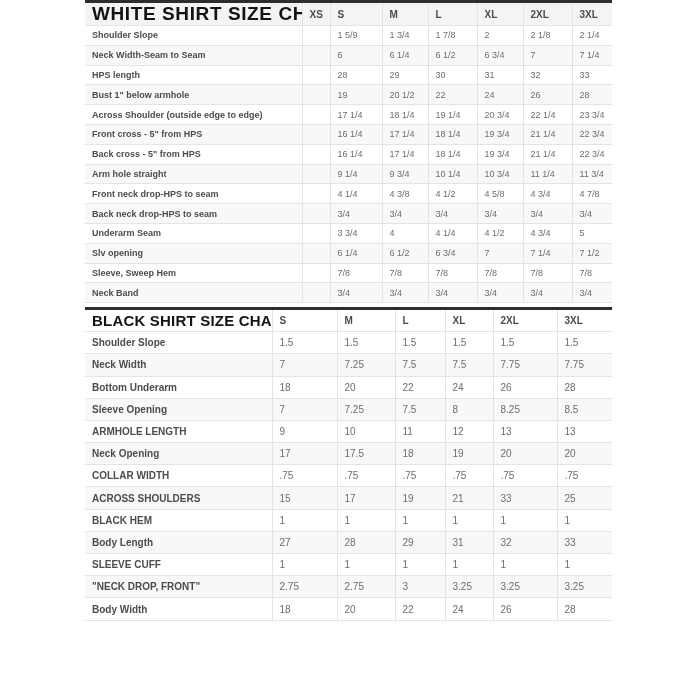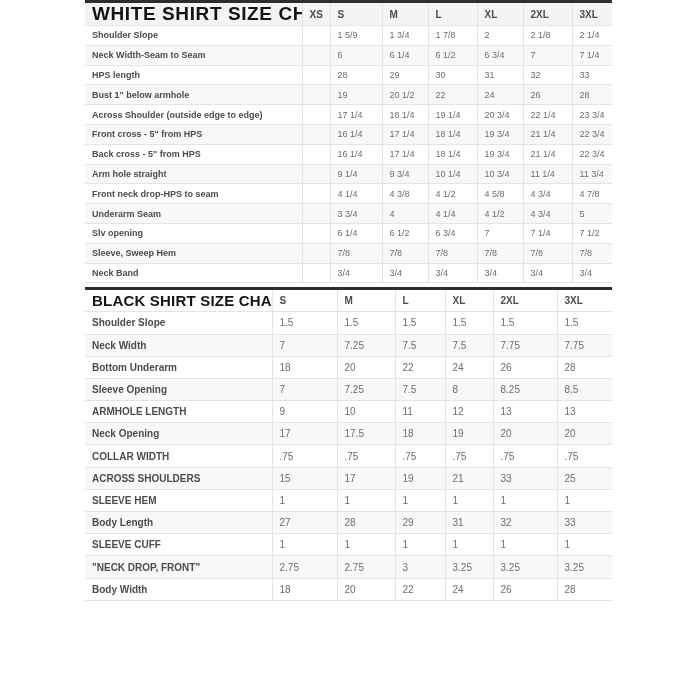--- a/index.html
+++ b/index.html
@@ -151,20 +151,30 @@
           <td class="label">Front neck drop-HPS to seam</td>
           <td class="val"></td>
           <td class="val">4 1/4</td>
           <td class="val">4 3/8</td>
           <td class="val">4 1/2</td>
           <td class="val">4 5/8</td>
           <td class="val">4 3/4</td>
           <td class="val">4 7/8</td>
         </tr>
         <tr>
+          <td class="label">Back neck drop-HPS to seam</td>
+          <td class="val"></td>
+          <td class="val">3/4</td>
+          <td class="val">3/4</td>
+          <td class="val">3/4</td>
+          <td class="val">3/4</td>
+          <td class="val">3/4</td>
+          <td class="val">3/4</td>
+        </tr>
+        <tr>
           <td class="label">Underarm Seam</td>
           <td class="val"></td>
           <td class="val">3 3/4</td>
           <td class="val">4</td>
           <td class="val">4 1/4</td>
           <td class="val">4 1/2</td>
           <td class="val">4 3/4</td>
           <td class="val">5</td>
         </tr>
         <tr>
@@ -287,21 +297,21 @@
         <tr>
           <td class="label">ACROSS SHOULDERS</td>
           <td class="val">15</td>
           <td class="val">17</td>
           <td class="val">19</td>
           <td class="val">21</td>
           <td class="val">33</td>
           <td class="val">25</td>
         </tr>
         <tr>
-          <td class="label">SLEEVE HEM</td>
+          <td class="label">BLACK HEM</td>
           <td class="val">1</td>
           <td class="val">1</td>
           <td class="val">1</td>
           <td class="val">1</td>
           <td class="val">1</td>
           <td class="val">1</td>
         </tr>
         <tr>
           <td class="label">Body Length</td>
           <td class="val">27</td>

